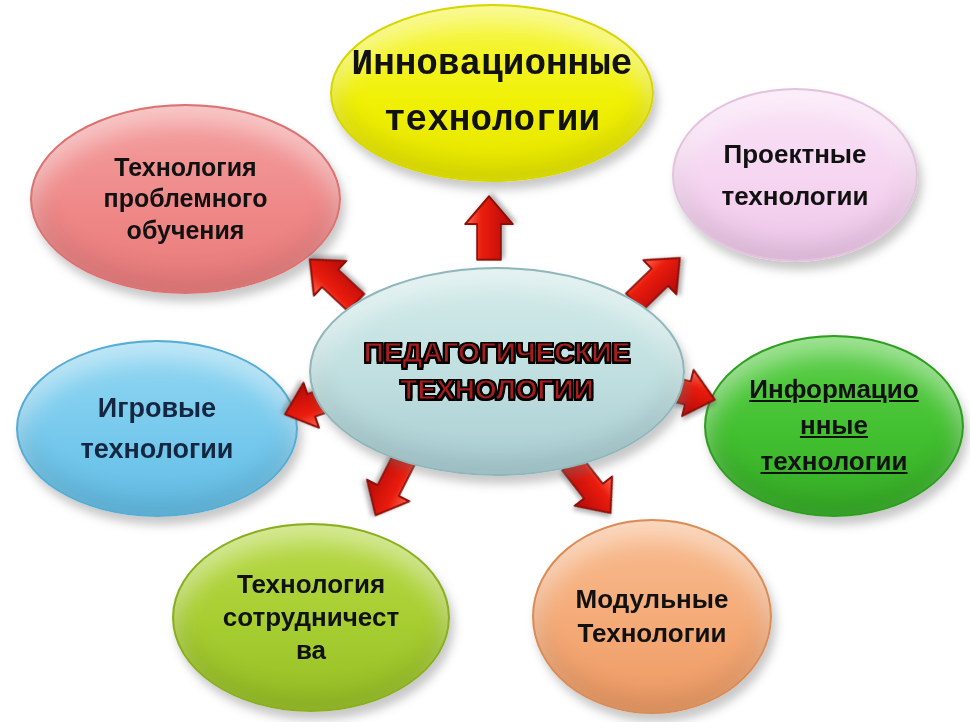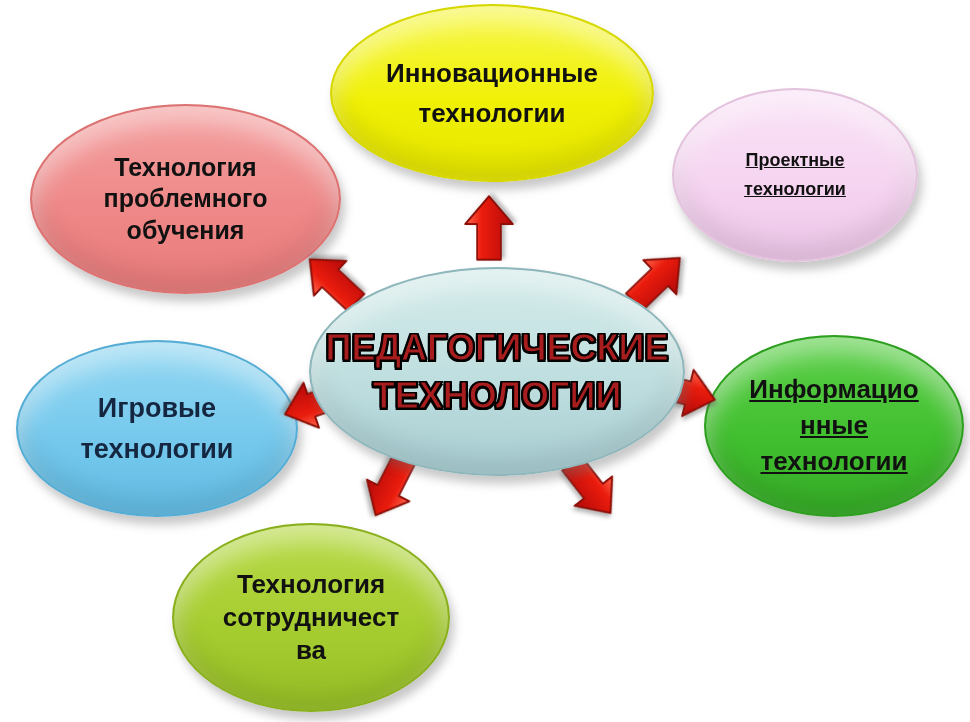--- a/index.html
+++ b/index.html
@@ -27,41 +27,41 @@
   .node .label { white-space: pre-line; }
 
   
   .n-center {
     left: 309px; top: 267px; width: 372px; height: 205px;
     background: linear-gradient(#d4ebea 0%, #c3e1e1 45%, #a9ced3 100%);
     border: 2px solid #8fb6bb;
     z-index: 2;
   }
   .n-center .label {
-    font-size: 36px;
+    font-size: 28px;
     line-height: 1.32;
     color: #a81d1d;
     -webkit-text-stroke: 1.2px #000000;
     text-shadow: -1.5px -1.5px 0 #000, 1.5px -1.5px 0 #000,
                  -1.5px 1.5px 0 #000, 1.5px 1.5px 0 #000,
                  0 -1.5px 0 #000, 0 1.5px 0 #000,
                  -1.5px 0 0 #000, 1.5px 0 0 #000;
   }
 
   .n-innovative {
     left: 330px; top: 4px; width: 320px; height: 174px;
     background: linear-gradient(#f7f74d 0%, #f0f005 55%, #e6e600 100%);
     border: 2px solid #d6d600;
-    font-size: 26px; line-height: 1.55;
+    font-size: 36px; line-height: 1.55; font-family: Liberation Mono, monospace;
   }
   .n-project {
     left: 672px; top: 88px; width: 242px; height: 170px;
     background: linear-gradient(#fae4f7 0%, #f5d3f0 60%, #eec7e9 100%);
     border: 2px solid #e3c2dd;
-    font-size: 18px; line-height: 1.62; text-decoration: underline;
+    font-size: 26px; line-height: 1.62;
   }
   .n-info {
     left: 704px; top: 335px; width: 256px; height: 178px;
     background: linear-gradient(#5ccf49 0%, #42c030 55%, #35ab26 100%);
     border: 2px solid #2e9e20;
     font-size: 26px; line-height: 1.38; text-decoration: underline;
   }
   .n-modular {
     left: 532px; top: 519px; width: 236px; height: 191px;
     background: linear-gradient(#f8bd92 0%, #f4a874 60%, #ec9a64 100%);
@@ -159,20 +159,24 @@
     <div class="label">Проектные
 технологии</div>
   </div>
 
   <div class="node n-info">
     <div class="label">Информацио
 нные
 технологии</div>
   </div>
 
+  <div class="node n-modular">
+    <div class="label">Модульные
+Технологии</div>
+  </div>
 
   <div class="node n-cooperation">
     <div class="label">Технология
 сотрудничест
 ва</div>
   </div>
 
   <div class="node n-game">
     <div class="label">Игровые
 технологии</div>

